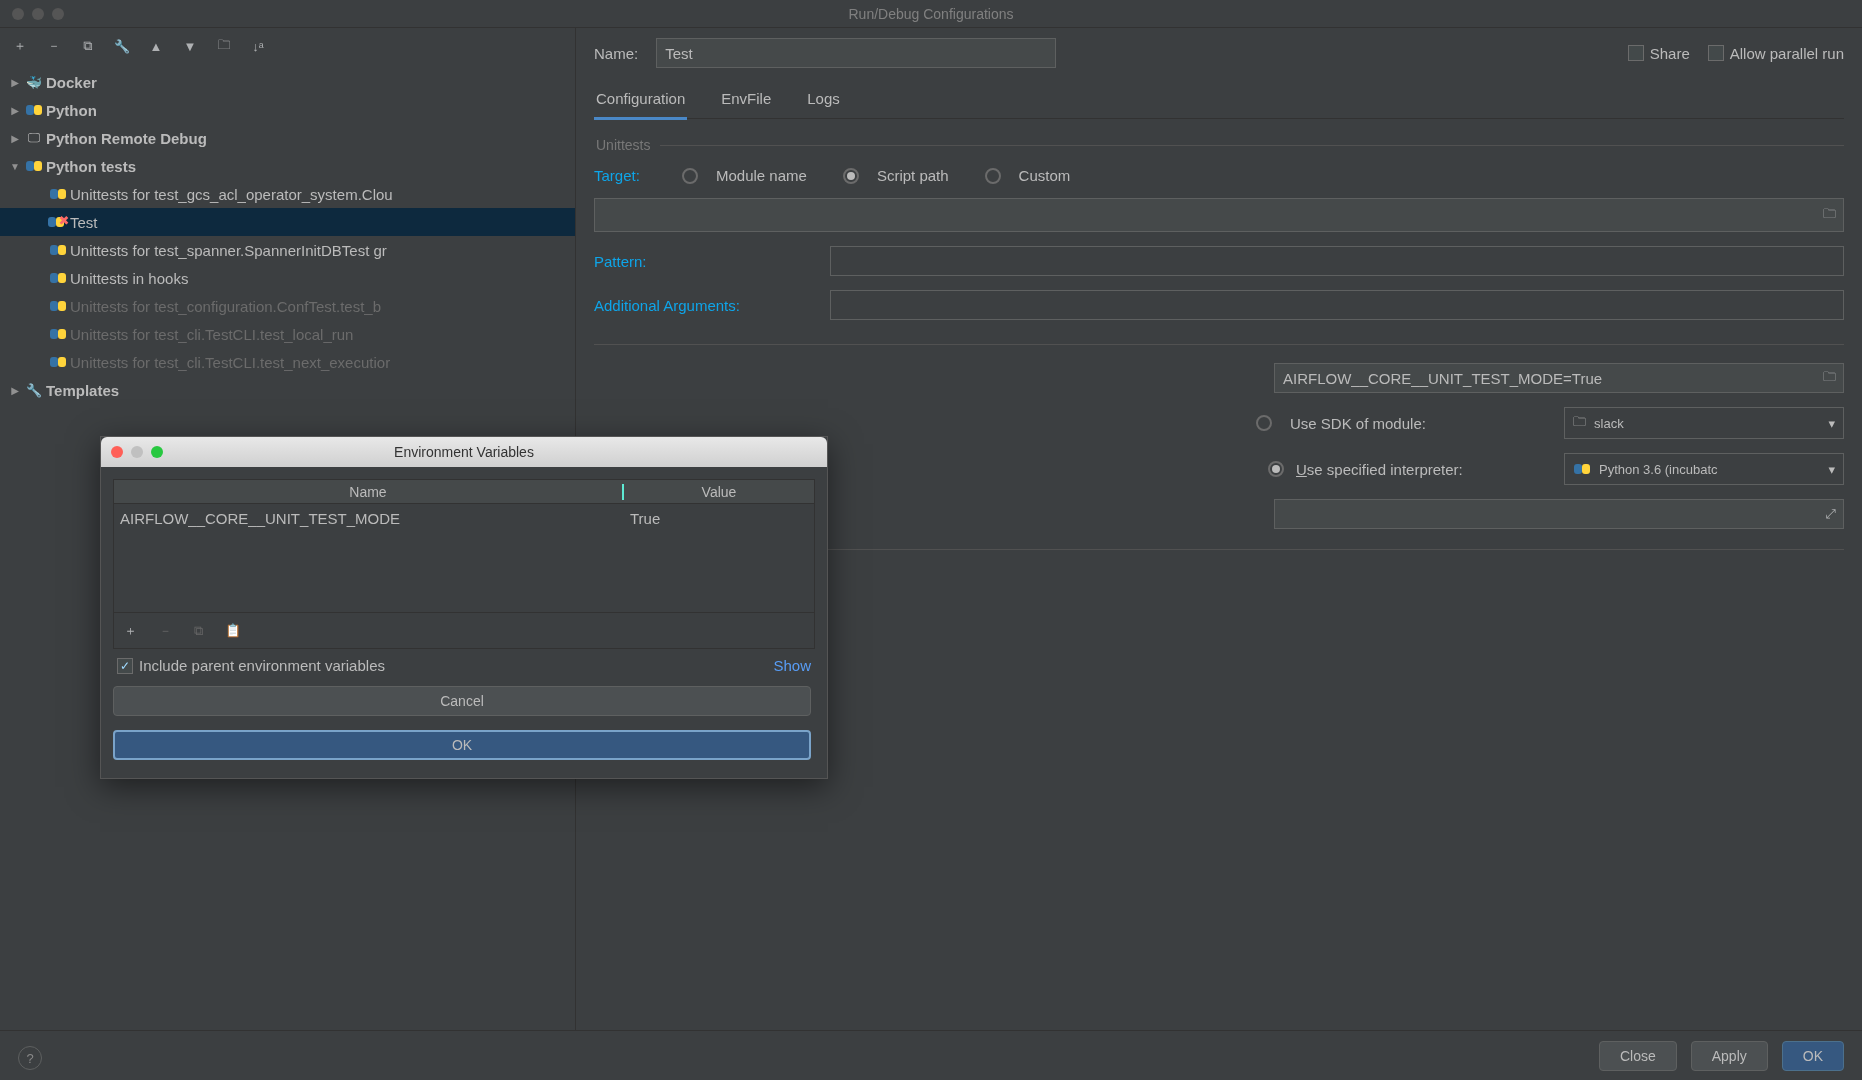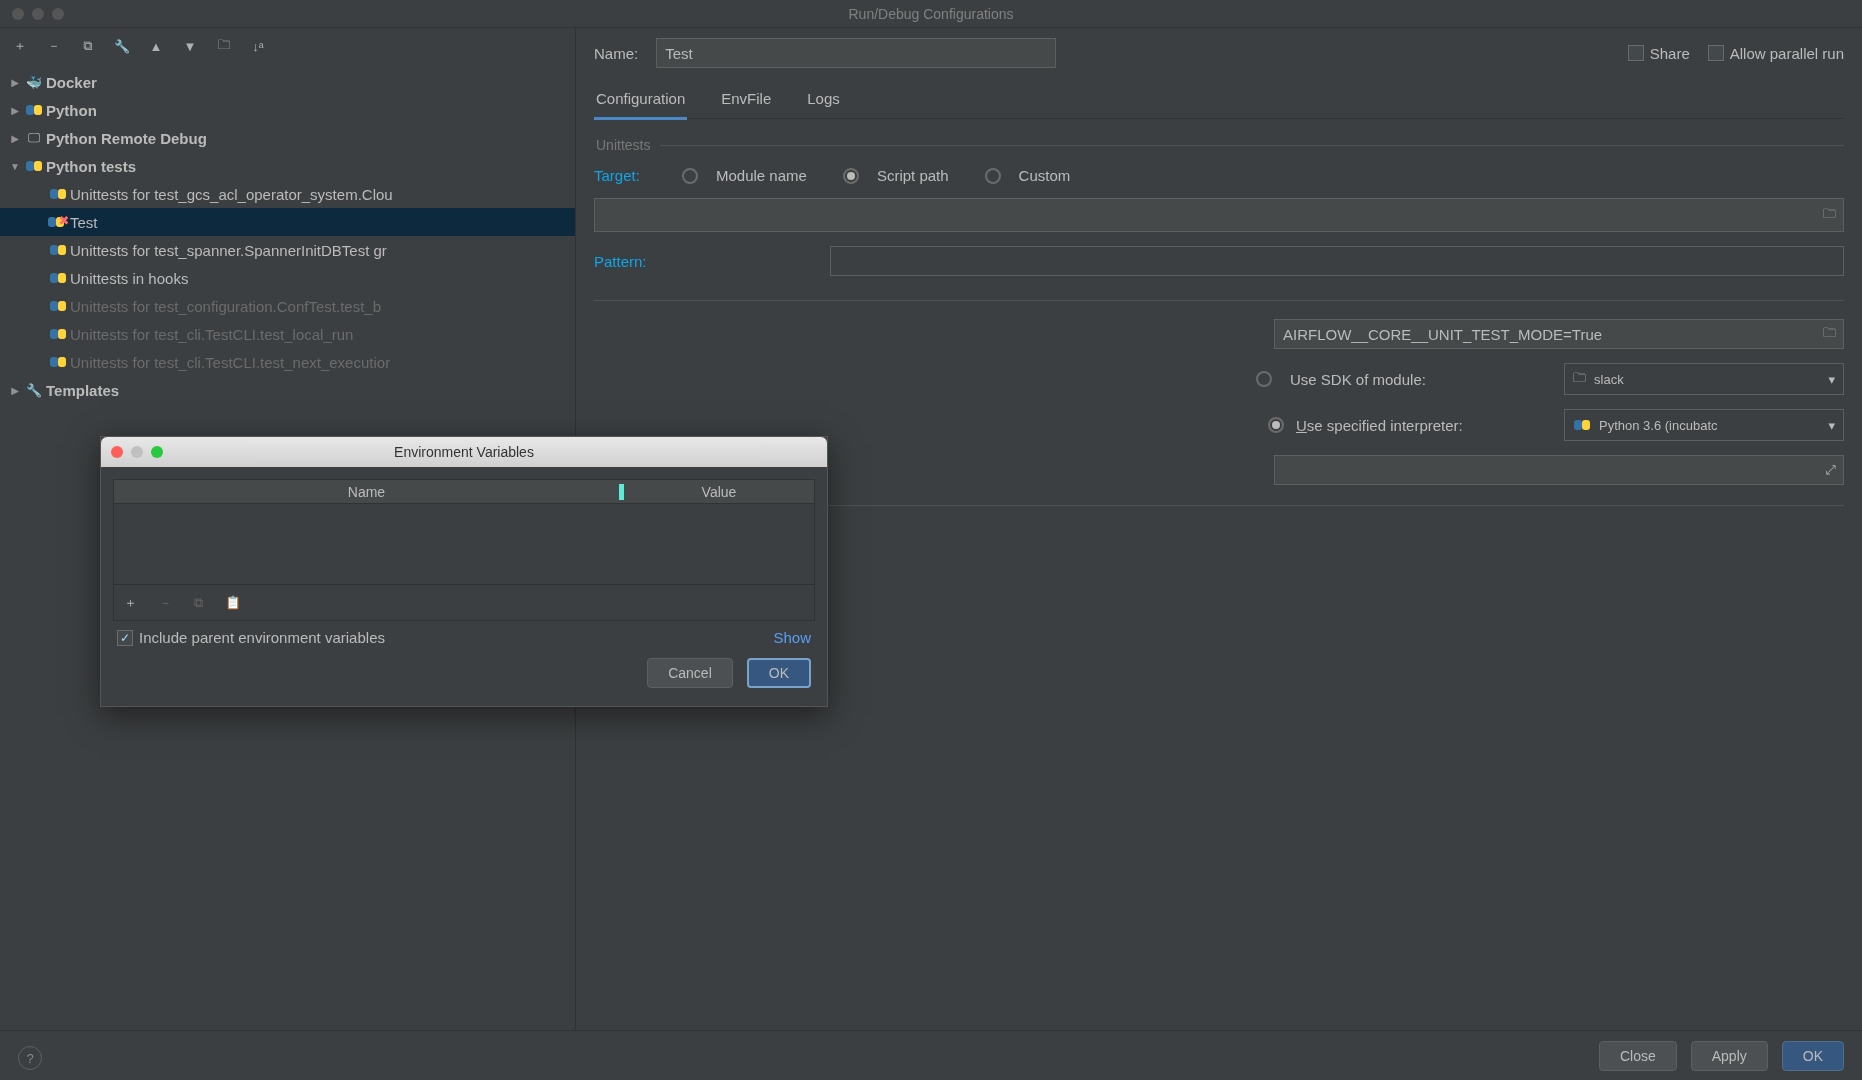--- a/index.html
+++ b/index.html
@@ -77,31 +77,31 @@
 }
 .modal-titlebar { height: 30px; background: linear-gradient(#e8e8e8,#d0d0d0); display: flex; align-items: center; position: relative; border-top-left-radius: 6px; border-top-right-radius: 6px; }
 .modal-traffic { display: flex; gap: 8px; padding-left: 10px; }
 .tl-red { width: 12px; height: 12px; border-radius: 50%; background: #ff5f57; }
 .tl-yel { width: 12px; height: 12px; border-radius: 50%; background: #c0c0c0; }
 .tl-grn { width: 12px; height: 12px; border-radius: 50%; background: #28c840; }
 .modal-title { position: absolute; left: 50%; transform: translateX(-50%); color: #333; font-size: 14px; }
 .modal-body { padding: 12px; }
 .env-table { border: 1px solid #323232; background: #3c3f41; }
 .env-header { display: flex; background: #45494a; height: 24px; align-items: center; border-bottom: 1px solid #323232; }
-.env-col-name { flex: 1; text-align: center; font-size: 14px; color: #bbbbbb; border-right: 5px solid #5eead4; }
+.env-col-name { flex: 1; text-align: center; font-size: 14px; color: #bbbbbb; border-right: 2px solid #5eead4; }
 .env-col-value { width: 190px; text-align: center; font-size: 14px; color: #bbbbbb; }
 .env-row { display: flex; height: 28px; align-items: center; }
 .env-cell-name { flex: 1; padding-left: 6px; font-size: 15px; }
 .env-cell-value { width: 190px; padding-left: 6px; font-size: 15px; }
 .env-empty { height: 80px; }
 .env-toolbar { height: 36px; display: flex; align-items: center; gap: 22px; padding-left: 10px; border-top: 1px solid #323232; color: #afb1b3; }
 .modal-footer-row { display: flex; align-items: center; justify-content: space-between; padding: 8px 4px 12px 4px; }
 .chk-checked { width: 16px; height: 16px; background: #43494a; border: 1px solid #6b6b6b; display: inline-flex; align-items: center; justify-content: center; color: #a0daff; font-size: 12px; }
 .show-link { color: #589df6; font-size: 15px; cursor: pointer; }
-.modal-buttons { display: flex; justify-content: flex-end; gap: 14px; padding: 0 4px 6px 0; }
+.modal-buttons { display: flex; justify-content: flex-end; gap: 14px; padding: 0 4px 6px 0; flex-direction: column; }
 svg.python-icon { width: 18px; height: 18px; }
 .underline-first::first-letter { text-decoration: underline; }
 </style>
 </head>
 <body>
 
 <svg width="0" height="0" style="position:absolute">
   <defs>
     <g id="py-icon">
       <rect x="1" y="4" width="8" height="10" rx="3" fill="#3572A5"></rect>
@@ -273,20 +273,24 @@
         <input class="text-input" style="width: 100%; height: 34px;">
         <span class="inline-icon">🗀</span>
       </div>
     </div>
 
     <div class="form-row">
       <span class="form-label">Pattern:</span>
       <div class="wide-input"><input class="text-input dark" style="width: 100%;"></div>
     </div>
 
+    <div class="form-row">
+      <span class="form-label">Additional Arguments:</span>
+      <div class="wide-input"><input class="text-input dark" style="width: 100%;"></div>
+    </div>
 
     <div style="height:1px;background:#515151;margin:10px 0 18px 0"></div>
 
     <div class="form-row" style="justify-content:flex-end">
       <div class="wide-input" style="max-width:570px">
         <input class="text-input" style="width: 100%; padding-left: 8px;" value="AIRFLOW__CORE__UNIT_TEST_MODE=True">
         <span class="inline-icon">🗀</span>
       </div>
     </div>
 
@@ -347,20 +351,24 @@
       <div class="tl-grn"></div>
     </div>
     <div class="modal-title">Environment Variables</div>
   </div>
   <div class="modal-body">
     <div class="env-table">
       <div class="env-header">
         <div class="env-col-name">Name</div>
         <div class="env-col-value">Value</div>
       </div>
+      <div class="env-row">
+        <div class="env-cell-name">AIRFLOW__CORE__UNIT_TEST_MODE</div>
+        <div class="env-cell-value">True</div>
+      </div>
       <div class="env-empty"></div>
       <div class="env-toolbar">
         <span>＋</span>
         <span style="color:#666">－</span>
         <span style="color:#666">⧉</span>
         <span>📋</span>
       </div>
     </div>
     <div class="modal-footer-row">
       <label class="checkbox-group">

